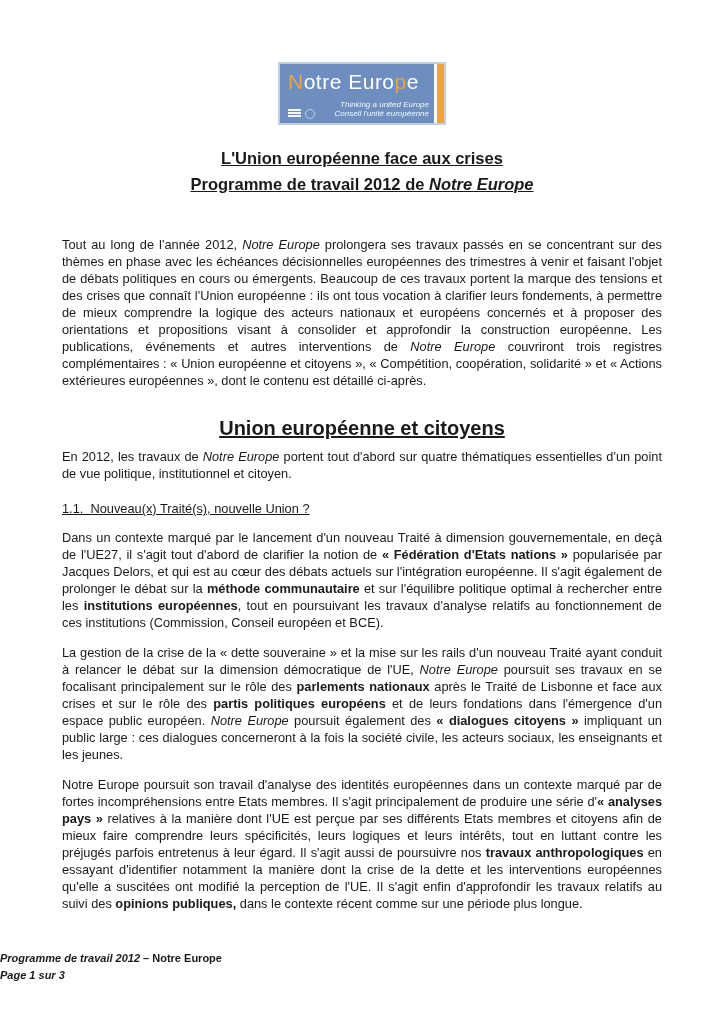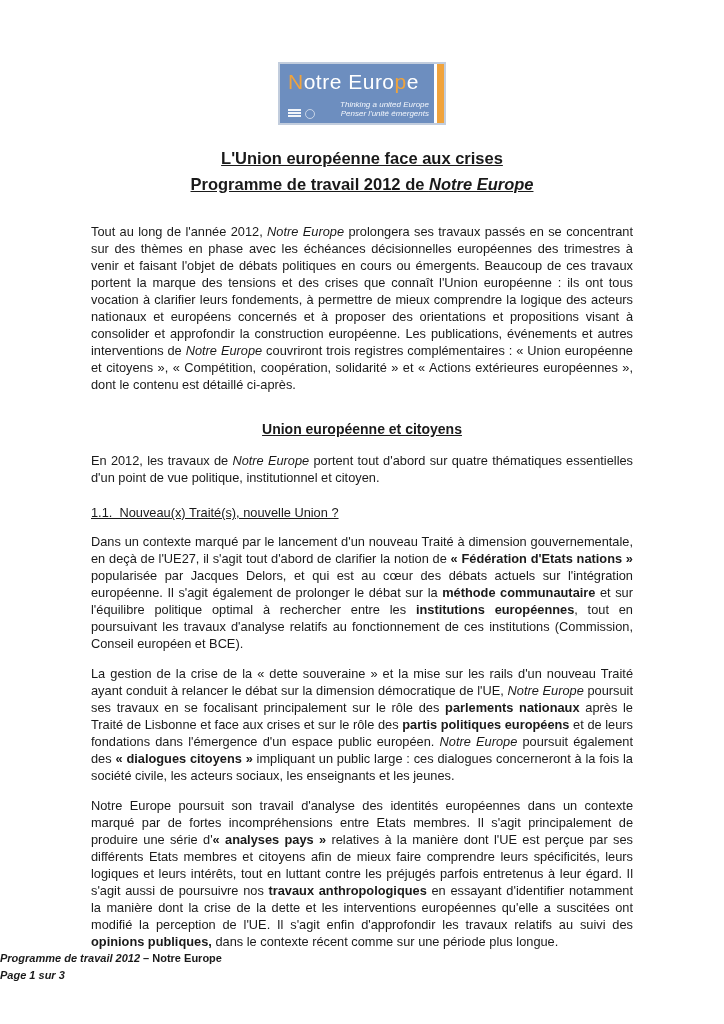--- a/index.html
+++ b/index.html
@@ -2,21 +2,21 @@
 <html><head>
 <meta charset="utf-8">
 <style>
   * { box-sizing: border-box; }
   html, body { margin: 0; padding: 0; background: #ffffff; }
   .page {
     width: 724px; height: 1024px; position: relative; overflow: hidden;
     background: #ffffff;
     font-family: "Liberation Sans", sans-serif;
     color: #1a1a1a;
-    padding: 62px 91px 0;
+    padding: 62px 62px 0;
   }
   
   .logo {
     width: 168px; height: 63px; margin: 0 auto;
     display: flex; background: #6d8ebf; border: 2px solid #c2cddd;
   }
   .logo-main {
     flex: 1; padding: 3px 5px 4px 8px;
     display: flex; flex-direction: column; justify-content: space-between;
     overflow: hidden;
@@ -36,26 +36,26 @@
   }
   .logo-taglines {
     flex: 1; text-align: right; font-style: italic;
     font-size: 8px; line-height: 1.2; color: #f2f6fc; white-space: nowrap;
   }
   .logo-bar { width: 10px; background: #f0a33c; border-left: 3px solid #ffffff; flex: none; }
   
   .doc-title { margin: 21px 0 0; text-align: center; font-size: 16.5px; font-weight: bold; line-height: 1.55; }
   .title-line { text-decoration: underline; }
   .para { font-size: 12.8px; line-height: 17px; text-align: justify; margin: 0; }
-  .intro { margin-top: 26px; }
+  .intro { margin-top: 39px; }
   .section-heading {
-    margin: 28px 0 4px; text-align: center; font-size: 14px;
+    margin: 28px 0 4px; text-align: center; font-size: 20px;
     font-weight: bold; text-decoration: underline;
   }
-  .section-intro { margin-top: 15px; }
+  .section-intro { margin-top: 8px; }
   .sub-heading {
     margin: 19px 0 0; font-size: 12.8px; font-weight: normal; text-decoration: underline;
   }
   .sub-body { margin-top: 13px; }
   .b { font-weight: bold; }
   .i { font-style: italic; }
   .footer {
     position: absolute; left: 0; right: 0; bottom: 40px;
     font-size: 11px; line-height: 1.55;
   }
@@ -66,21 +66,21 @@
 <div class="page">
 
   <div class="logo">
     <div class="logo-main">
       <div class="logo-wordmark"><span style="color: rgb(240, 163, 60);">N</span><span>otre Euro</span><span style="color: rgb(240, 163, 60);">p</span><span>e</span></div>
       <div class="logo-bottom">
         <span class="stripes-icon"></span>
         <span class="ring-icon"></span>
         <div class="logo-taglines">
           <div>Thinking a united Europe</div>
-          <div>Penser l'unité émergents</div>
+          <div>Conseil l'unité européenne</div>
         </div>
       </div>
     </div>
     <div class="logo-bar"></div>
   </div>
 
   <h1 class="doc-title">
     <div class="title-line">L'Union européenne face aux crises</div>
     <div class="title-line"><span>Programme de travail 2012 de </span><span class="i">Notre Europe</span></div>
   </h1>

